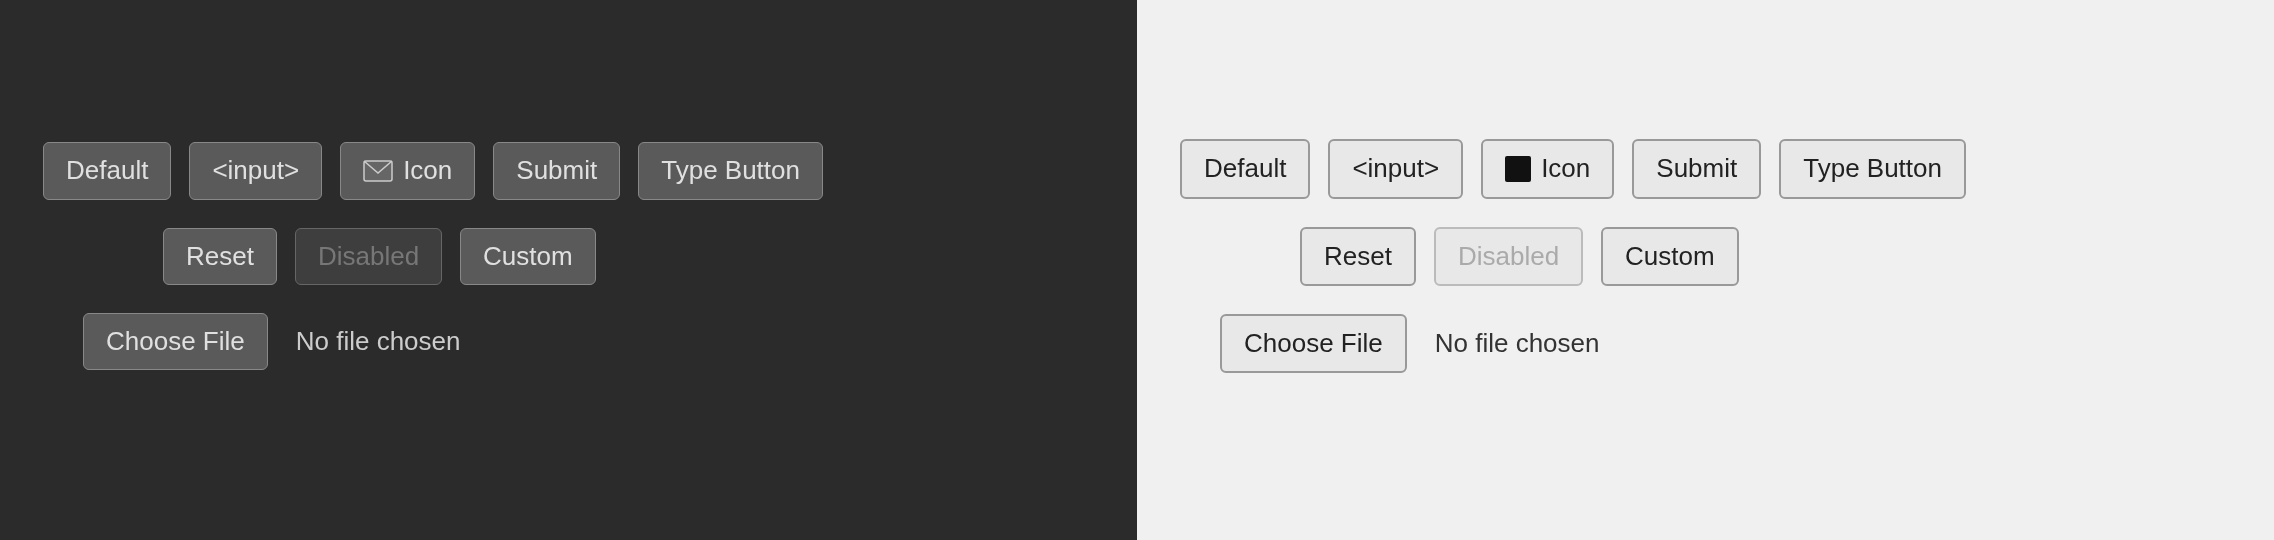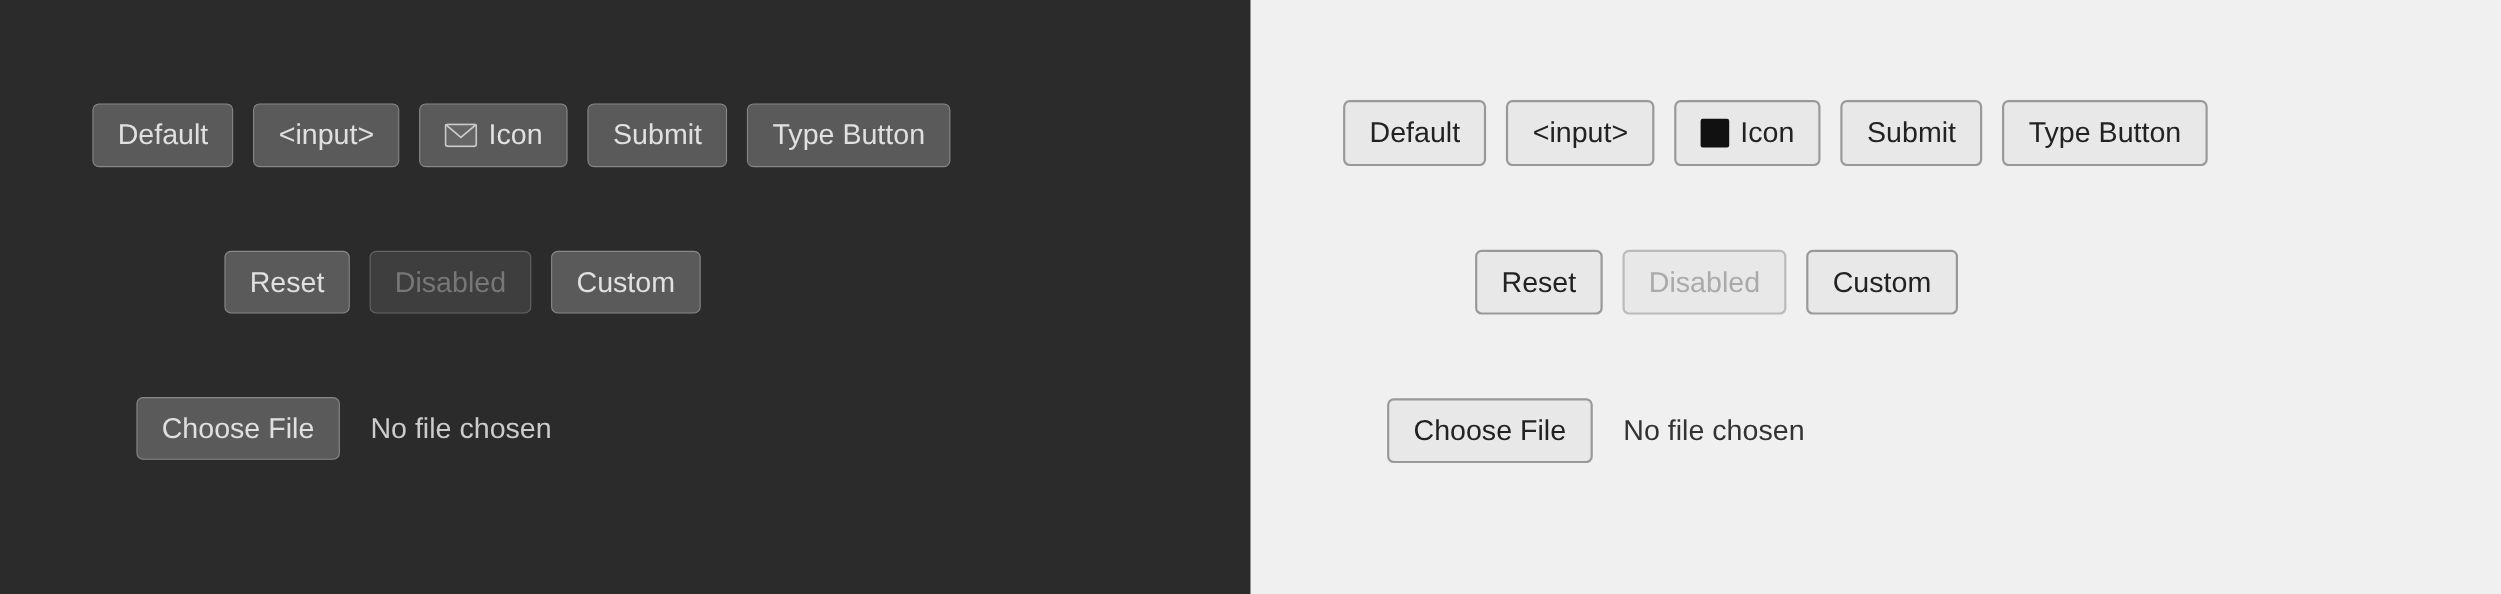--- a/index.html
+++ b/index.html
@@ -14,22 +14,21 @@
       display: flex;
       font-family: -apple-system, BlinkMacSystemFont, 'Helvetica Neue', Arial, sans-serif;
       overflow: hidden;
     }
 
     .panel {
       flex: 1;
       display: flex;
       flex-direction: column;
       justify-content: center;
-      padding: 60px 84px;
-      gap: 48px;
+      padding: 60px 43px;
     }
 
     .panel-dark {
       background-color: #2b2b2b;
     }
 
     .panel-light {
       background-color: #f0f0f0;
     }
 

